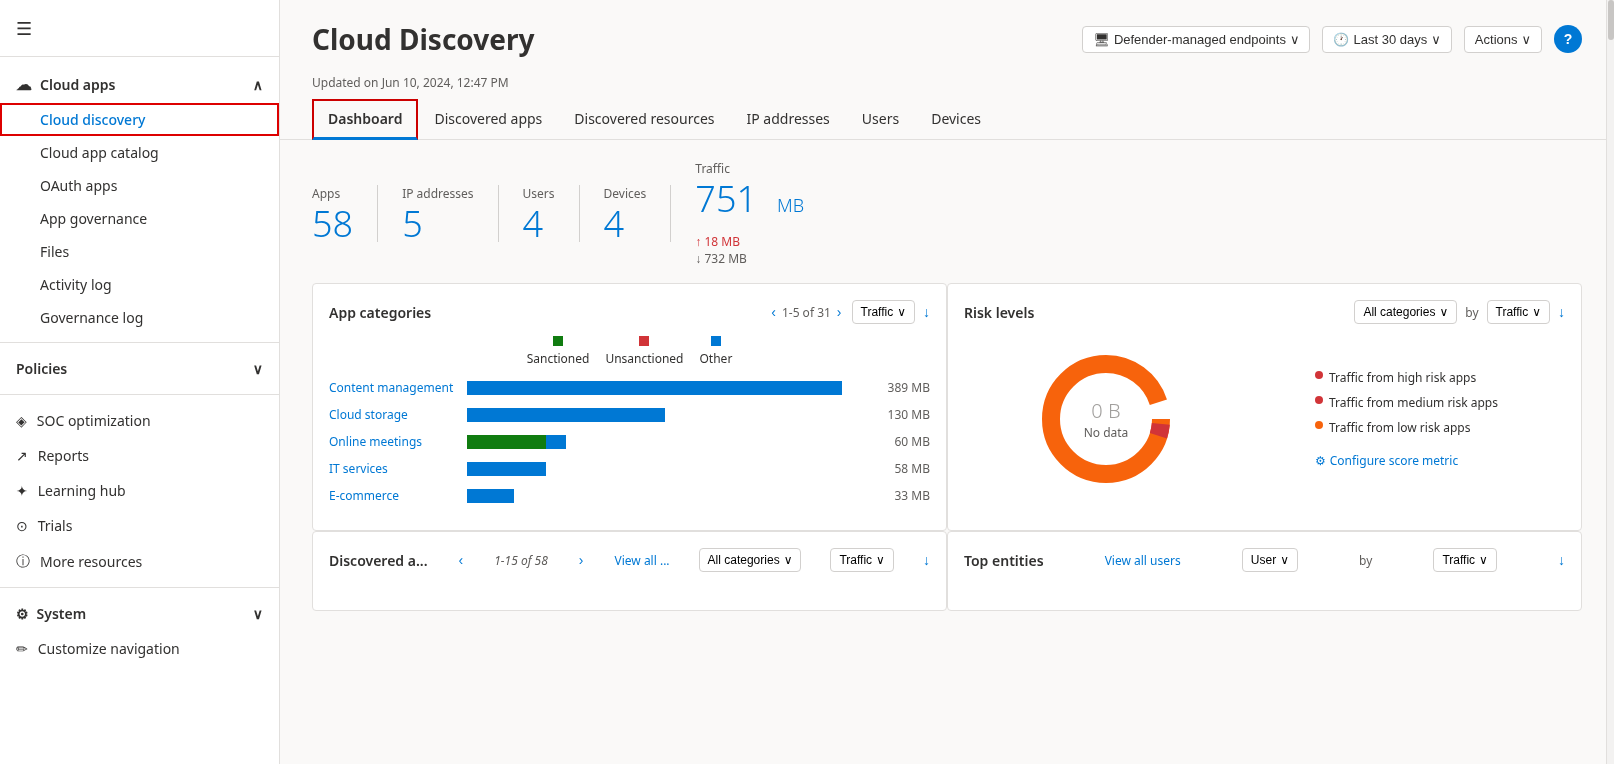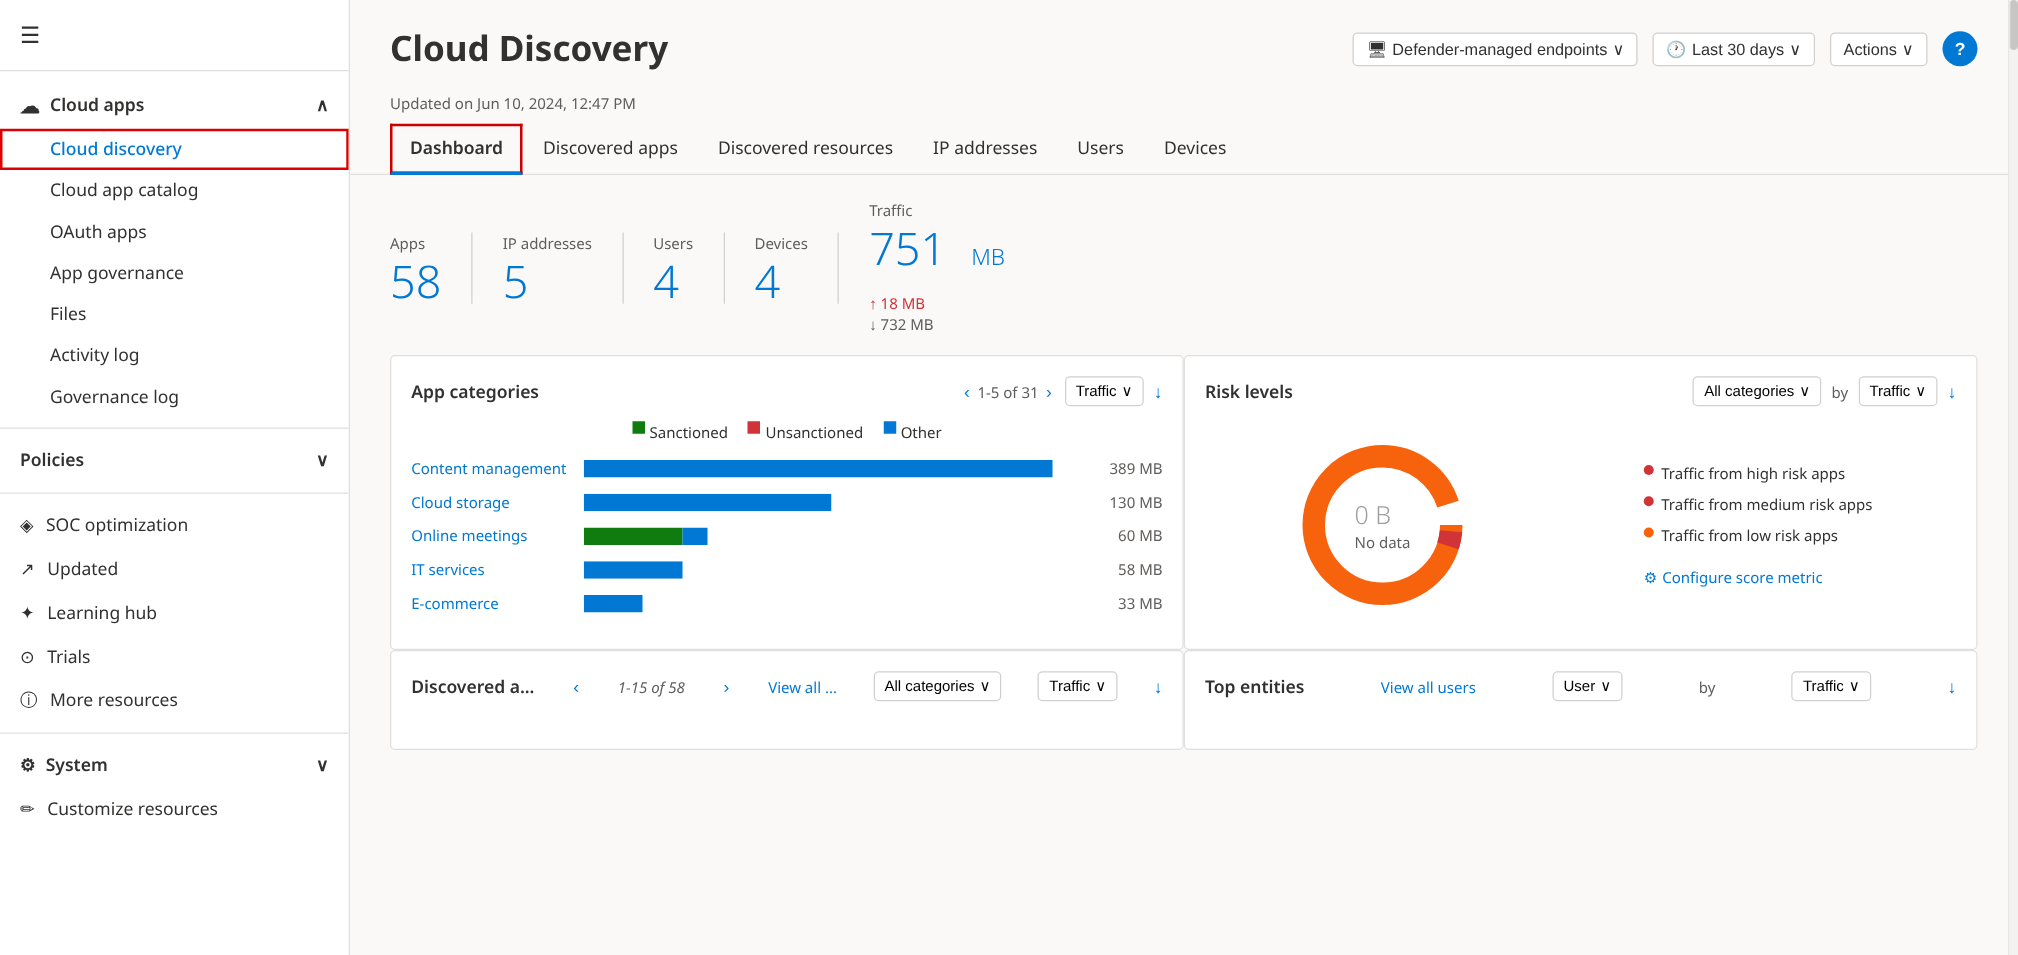--- a/index.html
+++ b/index.html
@@ -46,33 +46,33 @@
     
     .card-header { display: flex; align-items: center; justify-content: space-between; margin-bottom: 12px; }
     .card-title { font-size: 14px; font-weight: 600; color: #323130; }
     .card-controls { display: flex; align-items: center; gap: 8px; }
     .pagination { display: flex; align-items: center; gap: 4px; font-size: 12px; color: #605e5c; }
     .page-btn { background: none; border: none; cursor: pointer; color: #0078d4; font-size: 14px; padding: 0 2px; }
     .dropdown-btn { display: flex; align-items: center; gap: 4px; border: 1px solid #d2d0ce; border-radius: 4px; padding: 4px 8px; background: #fff; cursor: pointer; font-size: 12px; }
     .download-btn { background: none; border: none; cursor: pointer; color: #0078d4; font-size: 14px; }
 
     .legend { display: flex; gap: 16px; margin-bottom: 12px; justify-content: center; }
-    .legend-item { display: flex; align-items: flex-start; gap: 4px; font-size: 12px; }
+    .legend-item { display: flex; align-items: center; gap: 4px; font-size: 12px; flex-direction: column; }
     .legend-dot { width: 10px; height: 10px; display: inline-block; }
 
     .bar-row { display: flex; align-items: center; gap: 8px; margin-bottom: 10px; }
     .bar-label { width: 130px; font-size: 12px; color: #0078d4; cursor: pointer; flex-shrink: 0; }
     .bar-track { flex: 1; height: 14px; display: flex; overflow: hidden; }
     .bar-segment { height: 100%; }
     .bar-value { font-size: 12px; color: #605e5c; width: 60px; text-align: right; flex-shrink: 0; }
 
     
     .donut-container { display: flex; align-items: center; justify-content: space-around; padding: 8px 0; }
     .donut-wrap { position: relative; width: 150px; height: 150px; }
-    .donut-center { position: absolute; top: 50%; left: 50%; transform: translate(-50%, -50%); }
+    .donut-center { position: absolute; top: 50%; left: 50%; transform: translate(-50%, -50%); text-align: center; }
     .donut-center-value { font-size: 20px; color: #a19f9d; font-weight: 300; }
     .donut-center-label { font-size: 12px; color: #605e5c; }
     .risk-legend { display: flex; flex-direction: column; gap: 8px; font-size: 12px; }
     .risk-legend-item { display: flex; align-items: flex-start; gap: 6px; }
     .risk-dot { width: 8px; height: 8px; border-radius: 50%; flex-shrink: 0; margin-top: 2px; }
 
     .configure-link { color: #0078d4; font-size: 12px; cursor: pointer; display: flex; align-items: center; gap: 4px; margin-top: 8px; }
 
     
     .bottom-card-header { display: flex; align-items: center; gap: 8px; flex-wrap: wrap; }
@@ -133,21 +133,21 @@
     <span>∨</span>
   </div>
   <hr class="sidebar-divider">
 
   <div class="sidebar-nav-item">
     <span>◈</span>
     <span>SOC optimization</span>
   </div>
   <div class="sidebar-nav-item">
     <span>↗</span>
-    <span>Updated</span>
+    <span>Reports</span>
   </div>
   <div class="sidebar-nav-item">
     <span>✦</span>
     <span>Learning hub</span>
   </div>
   <div class="sidebar-nav-item">
     <span>⊙</span>
     <span>Trials</span>
   </div>
   <div class="sidebar-nav-item">
@@ -159,21 +159,21 @@
   <div class="sidebar-section-header">
     <div style="display:flex;align-items:center;gap:8px;">
       <span>⚙</span>
       <span>System</span>
     </div>
     <span>∨</span>
   </div>
 
   <div class="sidebar-nav-item">
     <span>✏</span>
-    <span>Customize resources</span>
+    <span>Customize navigation</span>
   </div>
 </div>
 
 <div class="main">
 
   <div class="main-header">
     <h1 class="main-title">Cloud Discovery</h1>
     <div class="header-controls">
       <button class="header-btn">
         <span>🖥</span>

